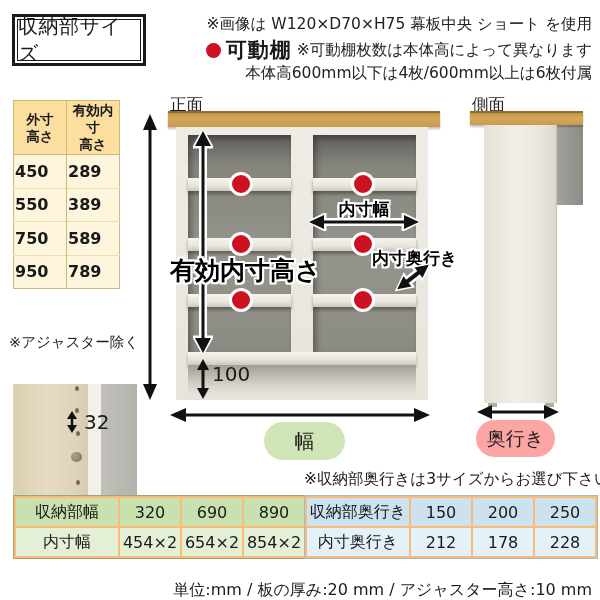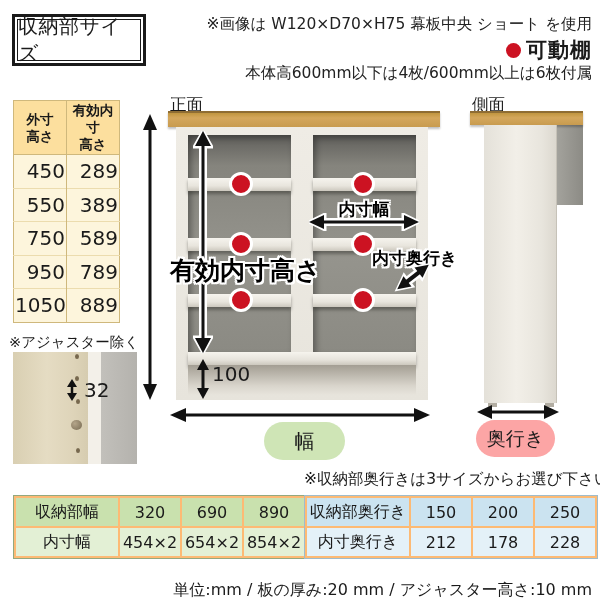--- a/index.html
+++ b/index.html
@@ -16,26 +16,26 @@
   .note-line2{right:8px;top:36px;display:flex;align-items:center;gap:5px;}
   .red-dot{width:15px;height:15px;border-radius:50%;background:#cc1222;display:inline-block;}
   .movable-label{font-size:21px;font-weight:bold;letter-spacing:1px;}
   .note-line3{right:8px;top:63px;}
 
   
   .htable{left:13px;top:100px;width:107px;border-collapse:collapse;table-layout:fixed;
           border:1px solid #cfb87c;background:#fdf5dc;}
   .htable th{background:#fcdf9e;font-size:13.5px;font-weight:bold;height:40px;line-height:17px;
              white-space:pre-line;border:1px solid #cfb87c;padding:1px 0;}
-  .htable td{font-size:20px;text-align:right;height:30.5px;border-top:1px solid #ecdcae;}
+  .htable td{font-size:16px;text-align:left;height:30.5px;border-top:1px solid #ecdcae;font-weight:bold;}
   .htable td:first-child{border-right:1px solid #cfb87c;}
   .adjuster-note{left:9px;top:333px;font-size:14.5px;white-space:nowrap;}
 
   
-  .pitch-photo{left:13px;top:352px;width:124px;height:112px;background:#e0d7bd;overflow:hidden;}
+  .pitch-photo{left:13px;top:384px;width:124px;height:112px;background:#e0d7bd;overflow:hidden;}
   .pitch-beige{position:absolute;left:0;top:0;width:75px;height:112px;
                background:linear-gradient(90deg,#d9cfb2,#e5dcc3 45%,#ded4b9 80%,#d6ccb0);}
   .pitch-white{position:absolute;left:75px;top:0;width:13px;height:112px;background:#f3f0e9;}
   .pitch-gray{position:absolute;left:88px;top:0;width:36px;height:112px;
               background:linear-gradient(90deg,#c2c0bb,#b4b2ad);}
   .hole{position:absolute;width:4px;height:5px;border-radius:50%;background:#77684e;}
   .pin{position:absolute;left:58px;top:68px;width:11px;height:10px;border-radius:50%;
        background:radial-gradient(circle at 35% 35%,#b4a58a,#776a52);}
   .pitch-value{position:absolute;left:71px;top:26px;font-size:20px;font-weight:500;}
 
@@ -105,20 +105,21 @@
 
 <div id="canvas">
 
   <div class="abs title-box">
     <div class="title-inner">収納部サイズ</div>
   </div>
   <div class="abs note note-line1">※画像は W120×D70×H75 幕板中央 ショート を使用</div>
   <div class="abs note-line2">
     <span class="red-dot"></span>
     <span class="movable-label">可動棚</span>
+    <span class="note">※可動棚枚数は本体高によって異なります</span>
   </div>
   <div class="abs note note-line3">本体高600mm以下は4枚/600mm以上は6枚付属</div>
 
   <table class="abs htable">
     <thead>
       <tr>
         <th>外寸
 高さ</th>
         <th>有効内寸
 高さ</th>
@@ -133,24 +134,20 @@
           <td>550</td>
           <td>389</td>
         </tr>
       <tr>
           <td>750</td>
           <td>589</td>
         </tr>
       <tr>
           <td>950</td>
           <td>789</td>
-        </tr>
-      <tr>
-          <td>1050</td>
-          <td>889</td>
         </tr>
     </tbody>
   </table>
   <div class="abs adjuster-note">※アジャスター除く</div>
 
   <svg class="abs" style="left:142px;top:114px;" width="16" height="286">
     <line x1="8" y1="12" x2="8" y2="274" stroke="#111" stroke-width="3"></line>
     <polygon points="8,0 15,16 1,16" fill="#111"></polygon>
     <polygon points="8,286 15,270 1,270" fill="#111"></polygon>
   </svg>

